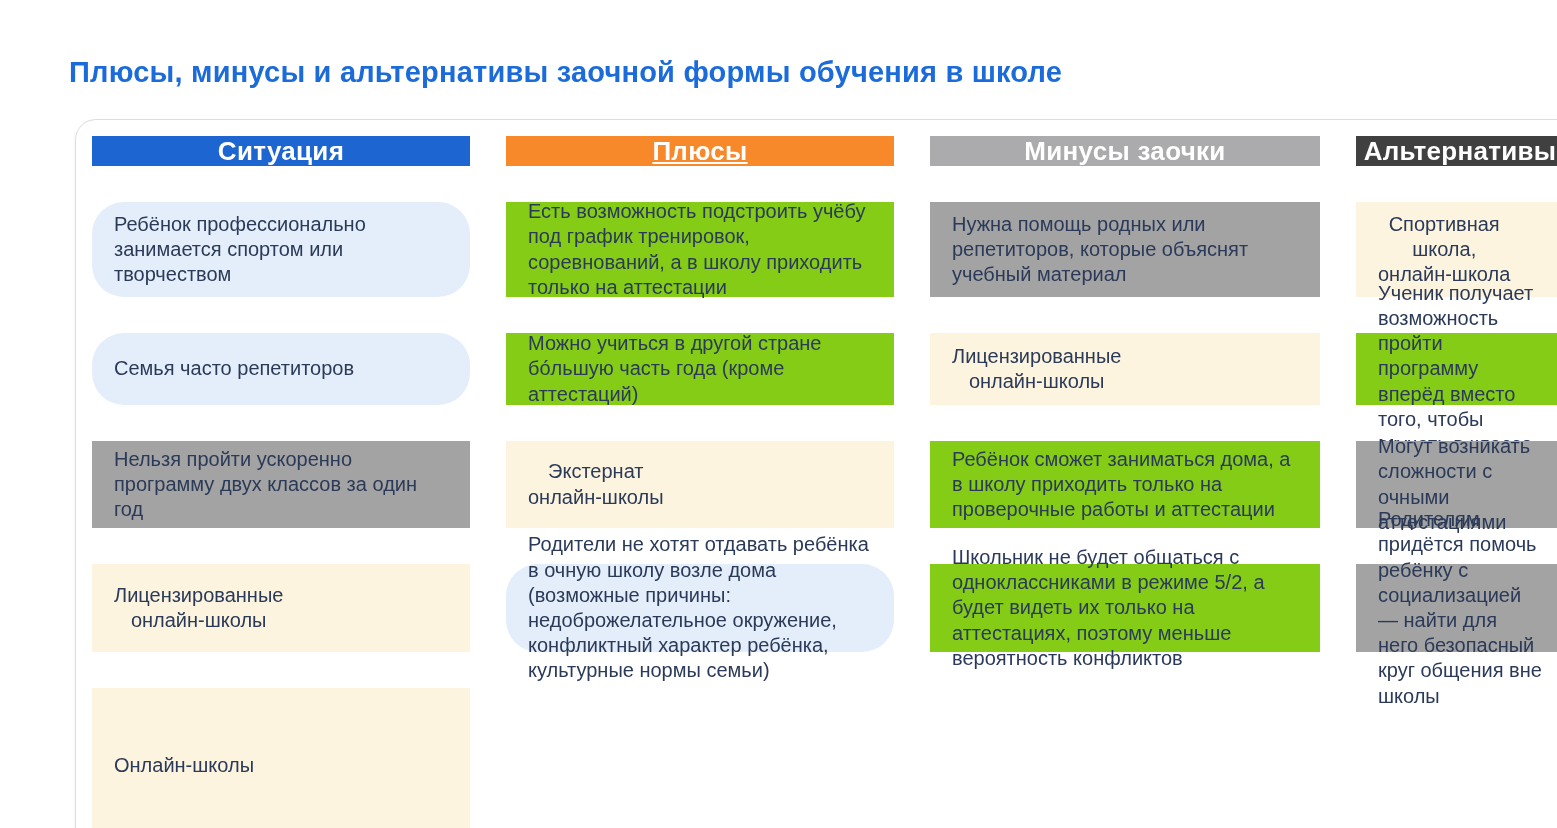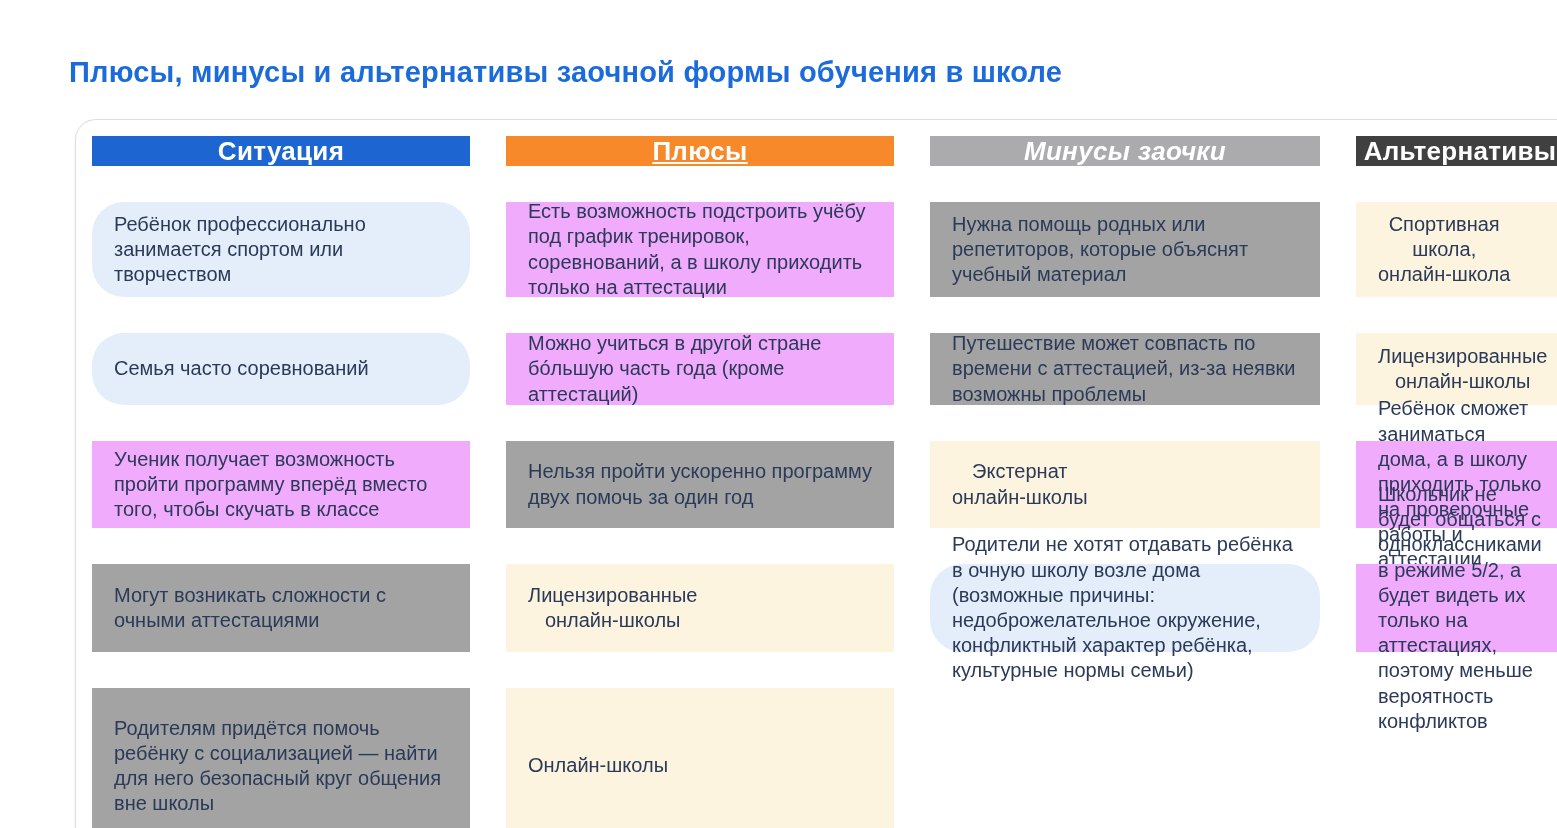--- a/index.html
+++ b/index.html
@@ -35,33 +35,33 @@
     display: flex;
     align-items: center;
     justify-content: center;
     color: #ffffff;
     font-size: 26px;
     font-weight: bold;
     letter-spacing: 0.3px;
   }
   .h-situation    { background: #1d66d1; }
   .h-pros         { background: #f8892b; text-decoration: underline; }
-  .h-cons         { background: #ababad; font-style: italic; }
+  .h-cons         { background: #ababad; }
   .h-alternatives { background: #404040; }
   .cell {
     display: flex;
     align-items: center;
     padding: 14px 22px;
     font-size: 20px;
     line-height: 1.26;
     color: #2b3a58;
     white-space: pre-line;
   }
   .c-situation    { background: #e4eefa; border-radius: 32px; }
-  .c-pros         { background: #f0abfc; }
+  .c-pros         { background: #84cc16; }
   .c-cons         { background: #a3a3a3; }
   .c-alternatives { background: #fcf4de; text-align: center; }
   .bottom-edge {
     position: absolute;
     left: 0; right: 0; bottom: 1px;
     height: 2px;
     background: #c9cdd2;
   }
 </style>
 </head>
@@ -76,28 +76,27 @@
   <div class="hcell h-cons">Минусы заочки</div>
   <div class="hcell h-alternatives">Альтернативы</div>
 
   <div class="cell c-situation">Ребёнок профессионально занимается спортом или творчеством</div>
   <div class="cell c-pros">Есть возможность подстроить учёбу под график тренировок, соревнований, а в школу приходить только на аттестации</div>
   <div class="cell c-cons">Нужна помощь родных или репетиторов, которые объяснят учебный материал</div>
   <div class="cell c-alternatives">Спортивная
 школа,
 онлайн-школа</div>
 
-  <div class="cell c-situation">Семья часто соревнований</div>
+  <div class="cell c-situation">Семья часто репетиторов</div>
   <div class="cell c-pros">Можно учиться в другой стране бо́льшую часть года (кроме аттестаций)</div>
-  <div class="cell c-cons">Путешествие может совпасть по времени с аттестацией, из-за неявки возможны проблемы</div>
   <div class="cell c-alternatives">Лицензированные
 онлайн-школы</div>
 
   <div class="cell c-pros">Ученик получает возможность пройти программу вперёд вместо того, чтобы скучать в классе</div>
-  <div class="cell c-cons">Нельзя пройти ускоренно программу двух помочь за один год</div>
+  <div class="cell c-cons">Нельзя пройти ускоренно программу двух классов за один год</div>
   <div class="cell c-alternatives">Экстернат
 онлайн-школы</div>
 
   <div class="cell c-pros">Ребёнок сможет заниматься дома, а в школу приходить только на проверочные работы и аттестации</div>
   <div class="cell c-cons">Могут возникать сложности с очными аттестациями</div>
   <div class="cell c-alternatives">Лицензированные
 онлайн-школы</div>
 
   <div class="cell c-situation">Родители не хотят отдавать ребёнка в очную школу возле дома (возможные причины: недоброжелательное окружение, конфликтный характер ребёнка, культурные нормы семьи)</div>
   <div class="cell c-pros">Школьник не будет общаться с одноклассниками в режиме 5/2, а будет видеть их только на аттестациях, поэтому меньше вероятность конфликтов</div>

